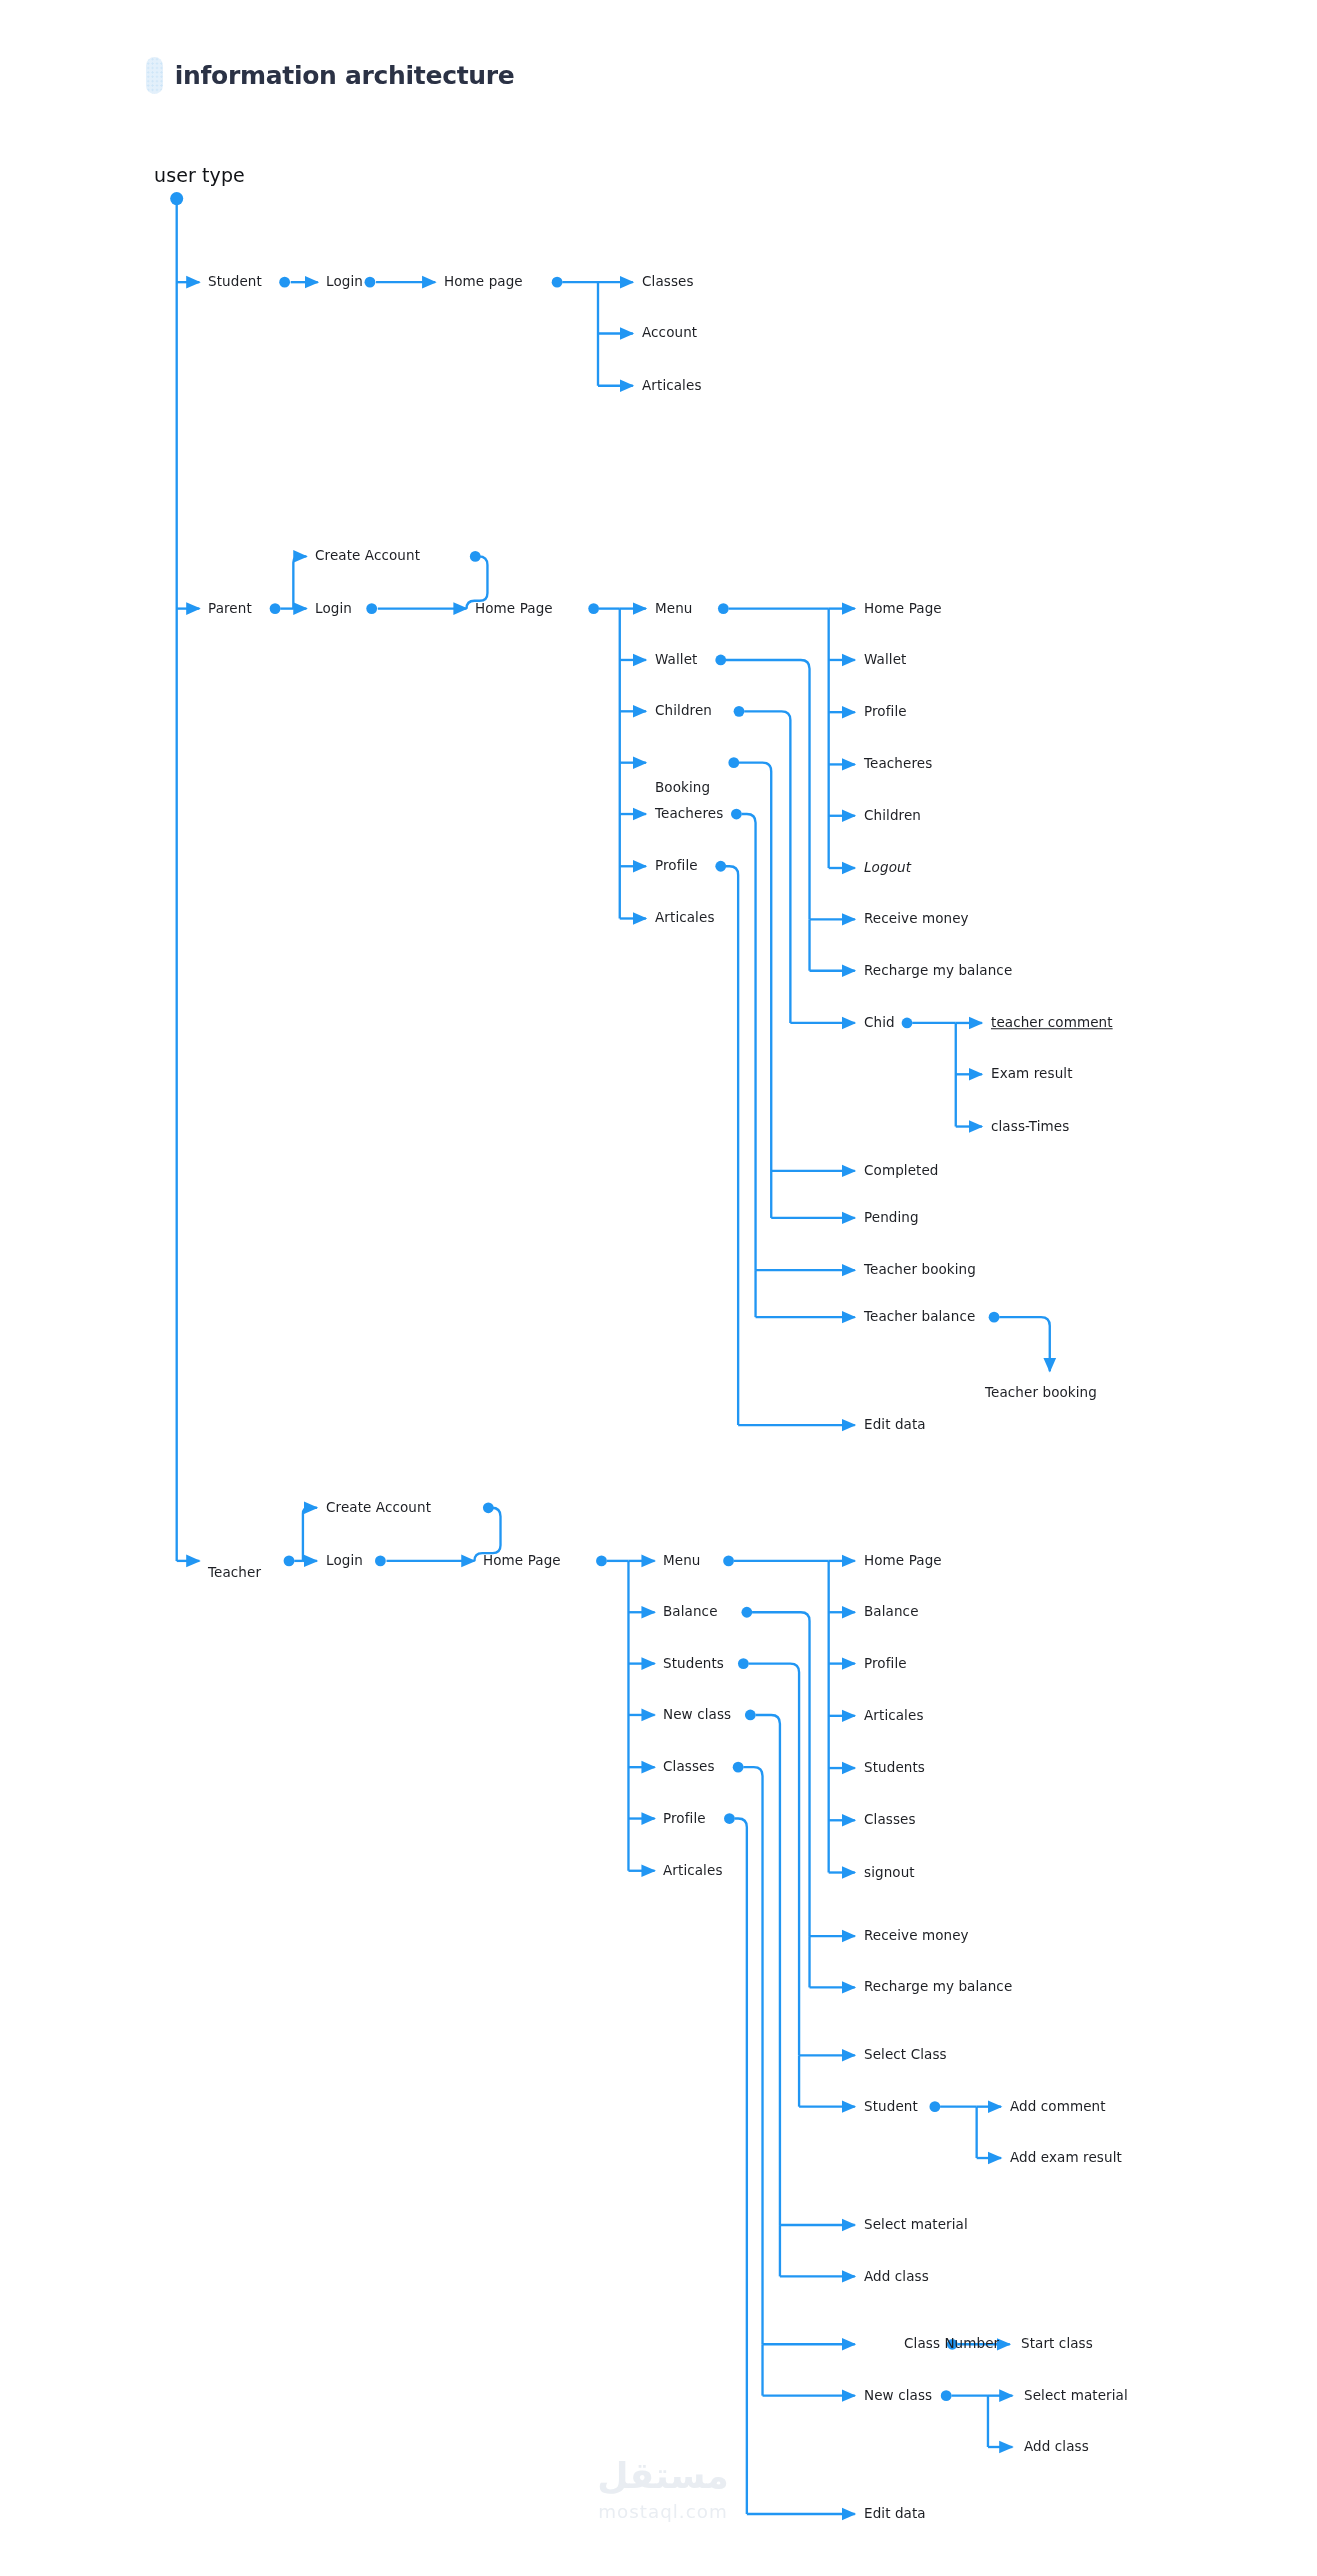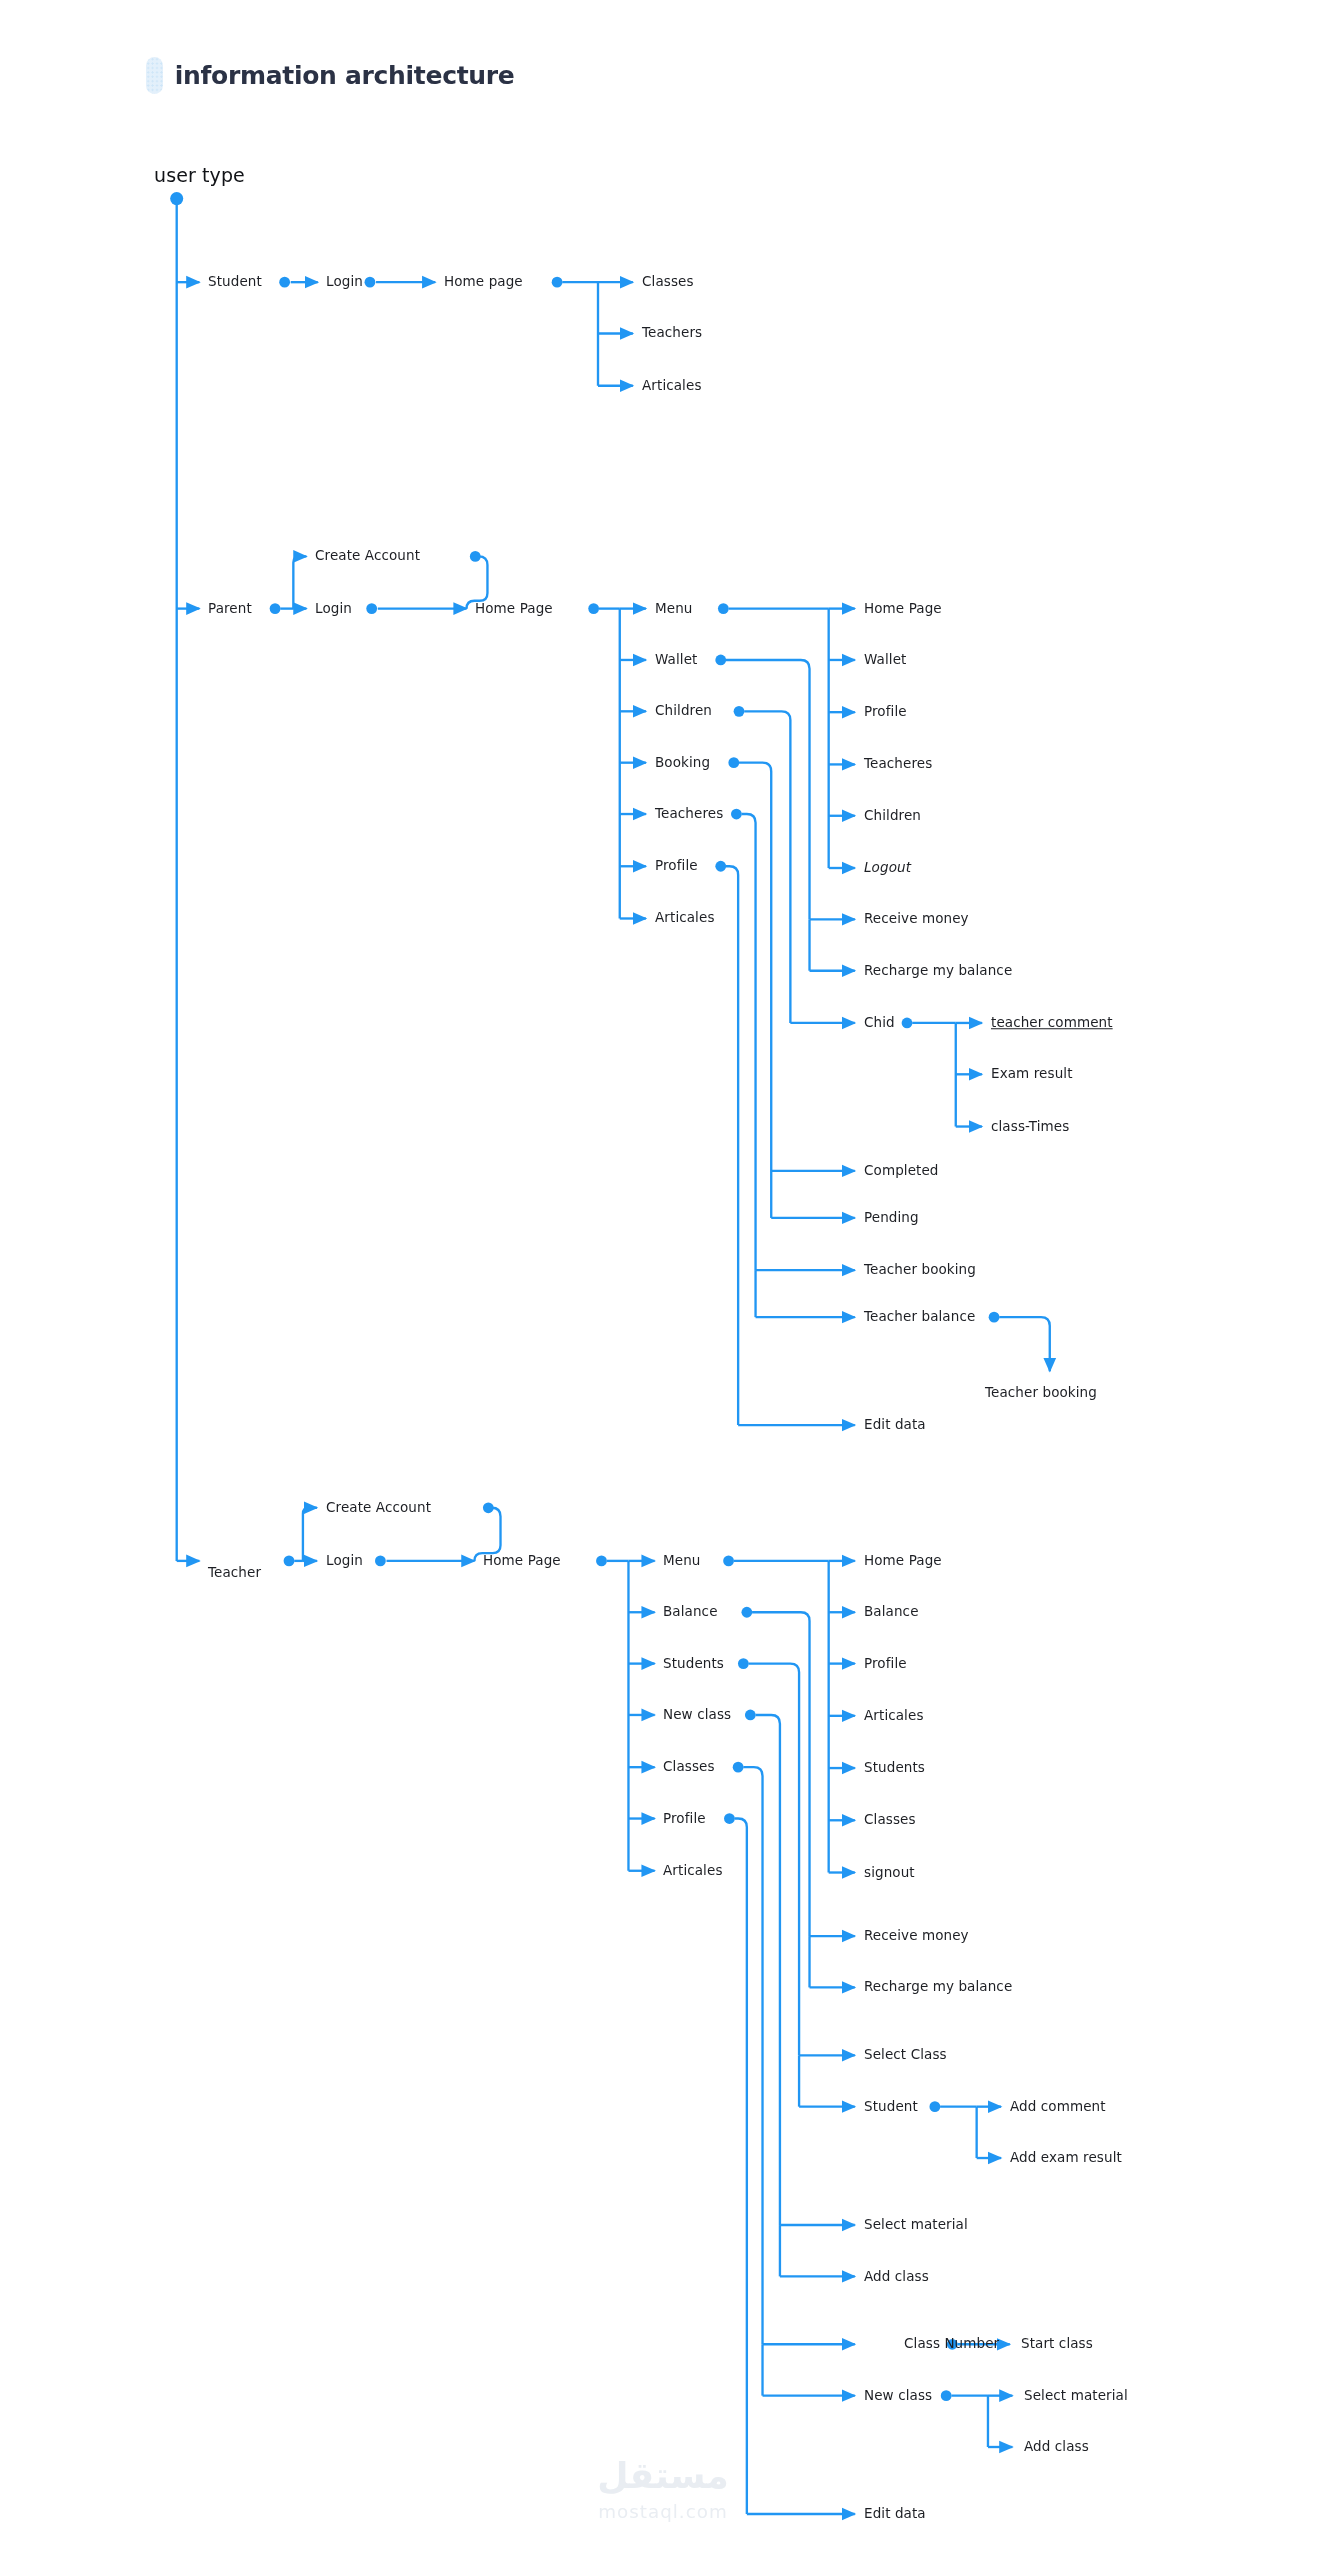--- a/index.html
+++ b/index.html
@@ -234,32 +234,32 @@
       <circle cx="1087" cy="2752" r="6.2"></circle>
     </g>
   </svg>
 
   <div class="node root" style="left:154px;top:185px;transform:translateY(-100%);">user type</div>
 
   <div class="node" style="left:208px;top:282px;">Student</div>
   <div class="node" style="left:326px;top:282px;">Login</div>
   <div class="node" style="left:444px;top:282px;">Home page</div>
   <div class="node" style="left:642px;top:282px;">Classes</div>
-  <div class="node" style="left:642px;top:333px;">Teachers</div>
+  <div class="node" style="left:642px;top:333px;">Account</div>
   <div class="node" style="left:642px;top:386px;">Articales</div>
 
   <div class="node" style="left:208px;top:609px;">Parent</div>
   <div class="node" style="left:315px;top:556px;">Create Account</div>
   <div class="node" style="left:315px;top:609px;">Login</div>
   <div class="node" style="left:475px;top:609px;">Home Page</div>
 
   <div class="node" style="left:655px;top:609px;">Menu</div>
   <div class="node" style="left:655px;top:660px;">Wallet</div>
   <div class="node" style="left:655px;top:711px;">Children</div>
-  <div class="node" style="left:655px;top:763px;">Booking</div>
+  <div class="node" style="left:655px;top:788px;">Booking</div>
   <div class="node" style="left:655px;top:814px;">Teacheres</div>
   <div class="node" style="left:655px;top:866px;">Profile</div>
   <div class="node" style="left:655px;top:918px;">Articales</div>
 
   <div class="node" style="left:864px;top:609px;">Home Page</div>
   <div class="node" style="left:864px;top:660px;">Wallet</div>
   <div class="node" style="left:864px;top:712px;">Profile</div>
   <div class="node" style="left:864px;top:764px;">Teacheres</div>
   <div class="node" style="left:864px;top:816px;">Children</div>
   <div class="node" style="left:864px;top:868px;font-style:italic;">Logout</div>

